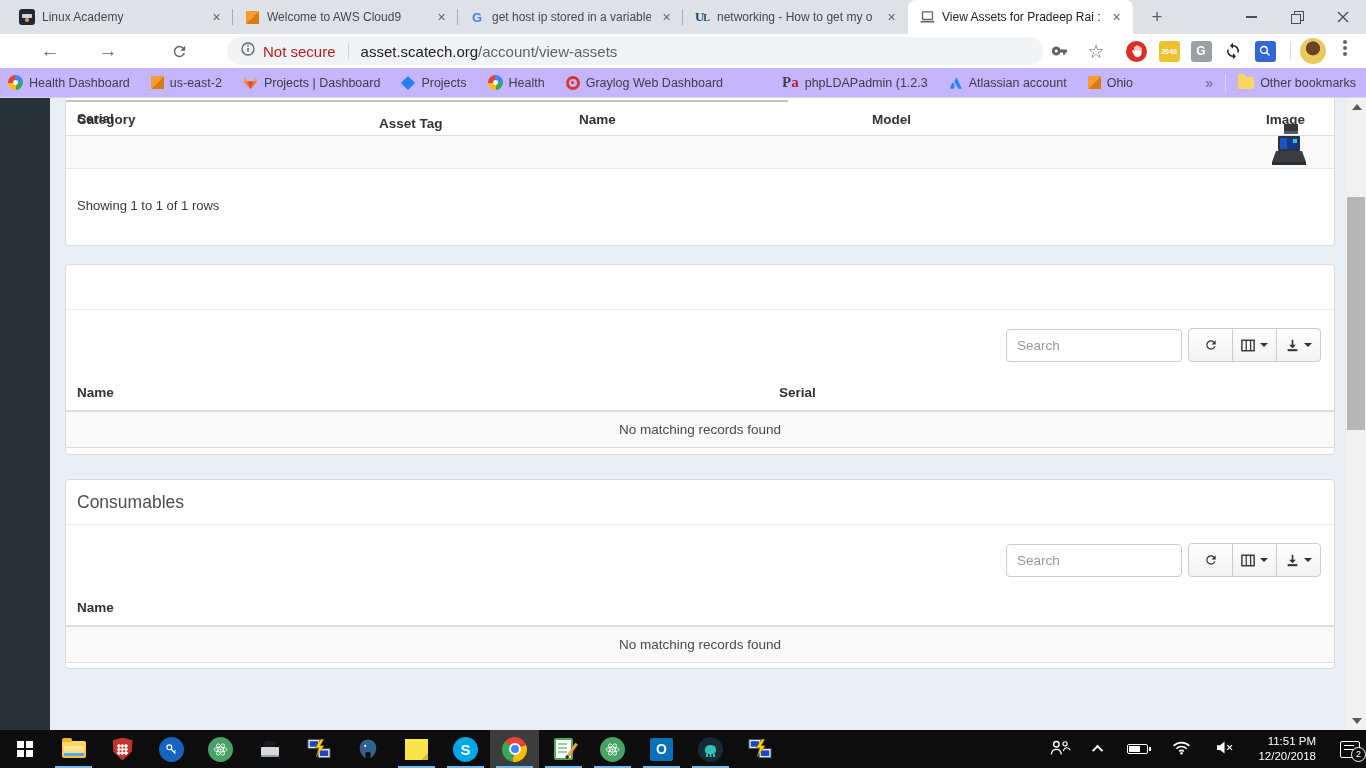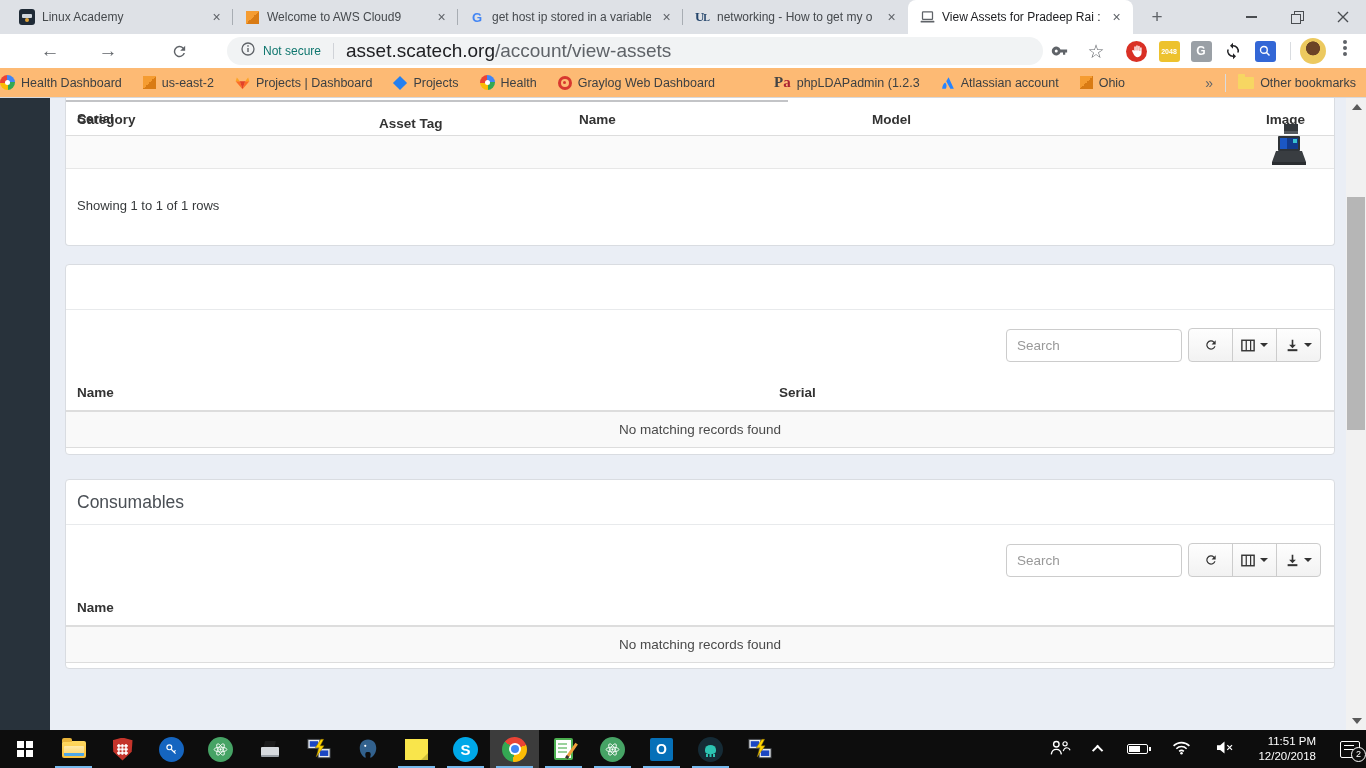--- a/index.html
+++ b/index.html
@@ -28,35 +28,35 @@
   .wc{width:46px;height:34px;display:flex;align-items:center;justify-content:center}
   .wc-min{width:11px;height:2px;background:#4a4d51}
   .wc-restore{position:relative;width:12px;height:12px}
   .wc-restore::before{content:"";position:absolute;left:3px;top:0;width:8px;height:8px;border:1.4px solid #4a4d51}
   .wc-restore::after{content:"";position:absolute;left:0;top:3px;width:8px;height:8px;border:1.4px solid #4a4d51;background:#dee1e6}
 
   
   .toolbar{position:absolute;left:0;top:34px;right:0;height:34px;background:#fff}
   .navic{position:absolute;top:0;height:34px;display:flex;align-items:center;justify-content:center;width:34px;color:#5f6368;font-size:19px}
   .omnibox{position:absolute;left:227px;top:3px;width:816px;height:28px;background:#f1f3f4;border-radius:14px;display:flex;align-items:center;padding:0 14px;gap:8px}
-  .ob-sec{font-size:12px;color:#0f766e}
+  .ob-sec{font-size:15px;color:#b91c1c}
   .ob-div{width:1px;height:16px;background:#d0d3d8;margin:0 4px}
-  .ob-url{font-size:19px;color:#202124}
+  .ob-url{font-size:15px;color:#202124}
   .ob-url .path{color:#5f6368}
   .extic{position:absolute;top:5px;width:24px;height:24px;display:flex;align-items:center;justify-content:center}
   .ext-red{width:21px;height:21px;border-radius:50%;background:#d93025;display:flex;align-items:center;justify-content:center}
   .ext-2048{width:21px;height:21px;border-radius:3px;background:#edc22e;color:#fff;font-weight:bold;font-size:7px;display:flex;align-items:center;justify-content:center}
   .ext-g{width:21px;height:21px;border-radius:3px;background:#9aa0a6;color:#fff;font-weight:bold;font-size:12px;display:flex;align-items:center;justify-content:center}
   .ext-mag{width:21px;height:21px;border-radius:3px;background:#3367d6;display:flex;align-items:center;justify-content:center}
   .tb-sep{position:absolute;left:1290px;top:8px;width:1px;height:18px;background:#d9dce0}
   .avatar{position:absolute;left:1300px;top:4px;width:26px;height:26px;border-radius:50%;background:radial-gradient(circle at 50% 40%,#6b4326 0 33%,#ecc95f 36%)}
   .dots{position:absolute;left:1343px;top:12px;width:4px;height:4px;border-radius:50%;background:#5f6368;box-shadow:0 -6px 0 #5f6368,0 6px 0 #5f6368}
 
   
-  .bmbar{position:absolute;left:0;top:68px;right:0;height:30px;background:#fdba74;border-bottom:1px solid #d7d9dd;display:flex;align-items:center;padding-left:0;gap:21px}
+  .bmbar{position:absolute;left:0;top:68px;right:0;height:30px;background:#c4b5fd;border-bottom:1px solid #d7d9dd;display:flex;align-items:center;padding-left:8px;gap:21px}
   .bm{display:flex;align-items:center;gap:6px;font-size:12.5px;color:#3c4043;white-space:nowrap}
   .pinwheel{width:15px;height:15px;border-radius:50%;background:conic-gradient(#4285f4 0 25%,#34a853 25% 50%,#fbbc05 50% 75%,#ea4335 75%);position:relative}
   .pinwheel::after{content:"";position:absolute;left:5px;top:5px;width:5px;height:5px;border-radius:50%;background:#fff}
   .bluedia{width:10px;height:10px;background:#2480f0;transform:rotate(45deg);margin:0 2px}
   .graylog{width:14px;height:14px;border-radius:50%;border:3.5px solid #d8372f;position:relative}
   .graylog::after{content:"";position:absolute;left:2px;top:2px;width:3px;height:3px;border-radius:50%;background:#d8372f}
   .pa-fav{font-family:"Liberation Serif",serif;font-weight:bold;font-size:15px;color:#444}
   .pa-fav i{font-style:normal;color:#a23}
   .bm-right{position:absolute;right:10px;display:flex;align-items:center;gap:12px}
   .bm-ovf{font-size:14px;color:#5f6368}

